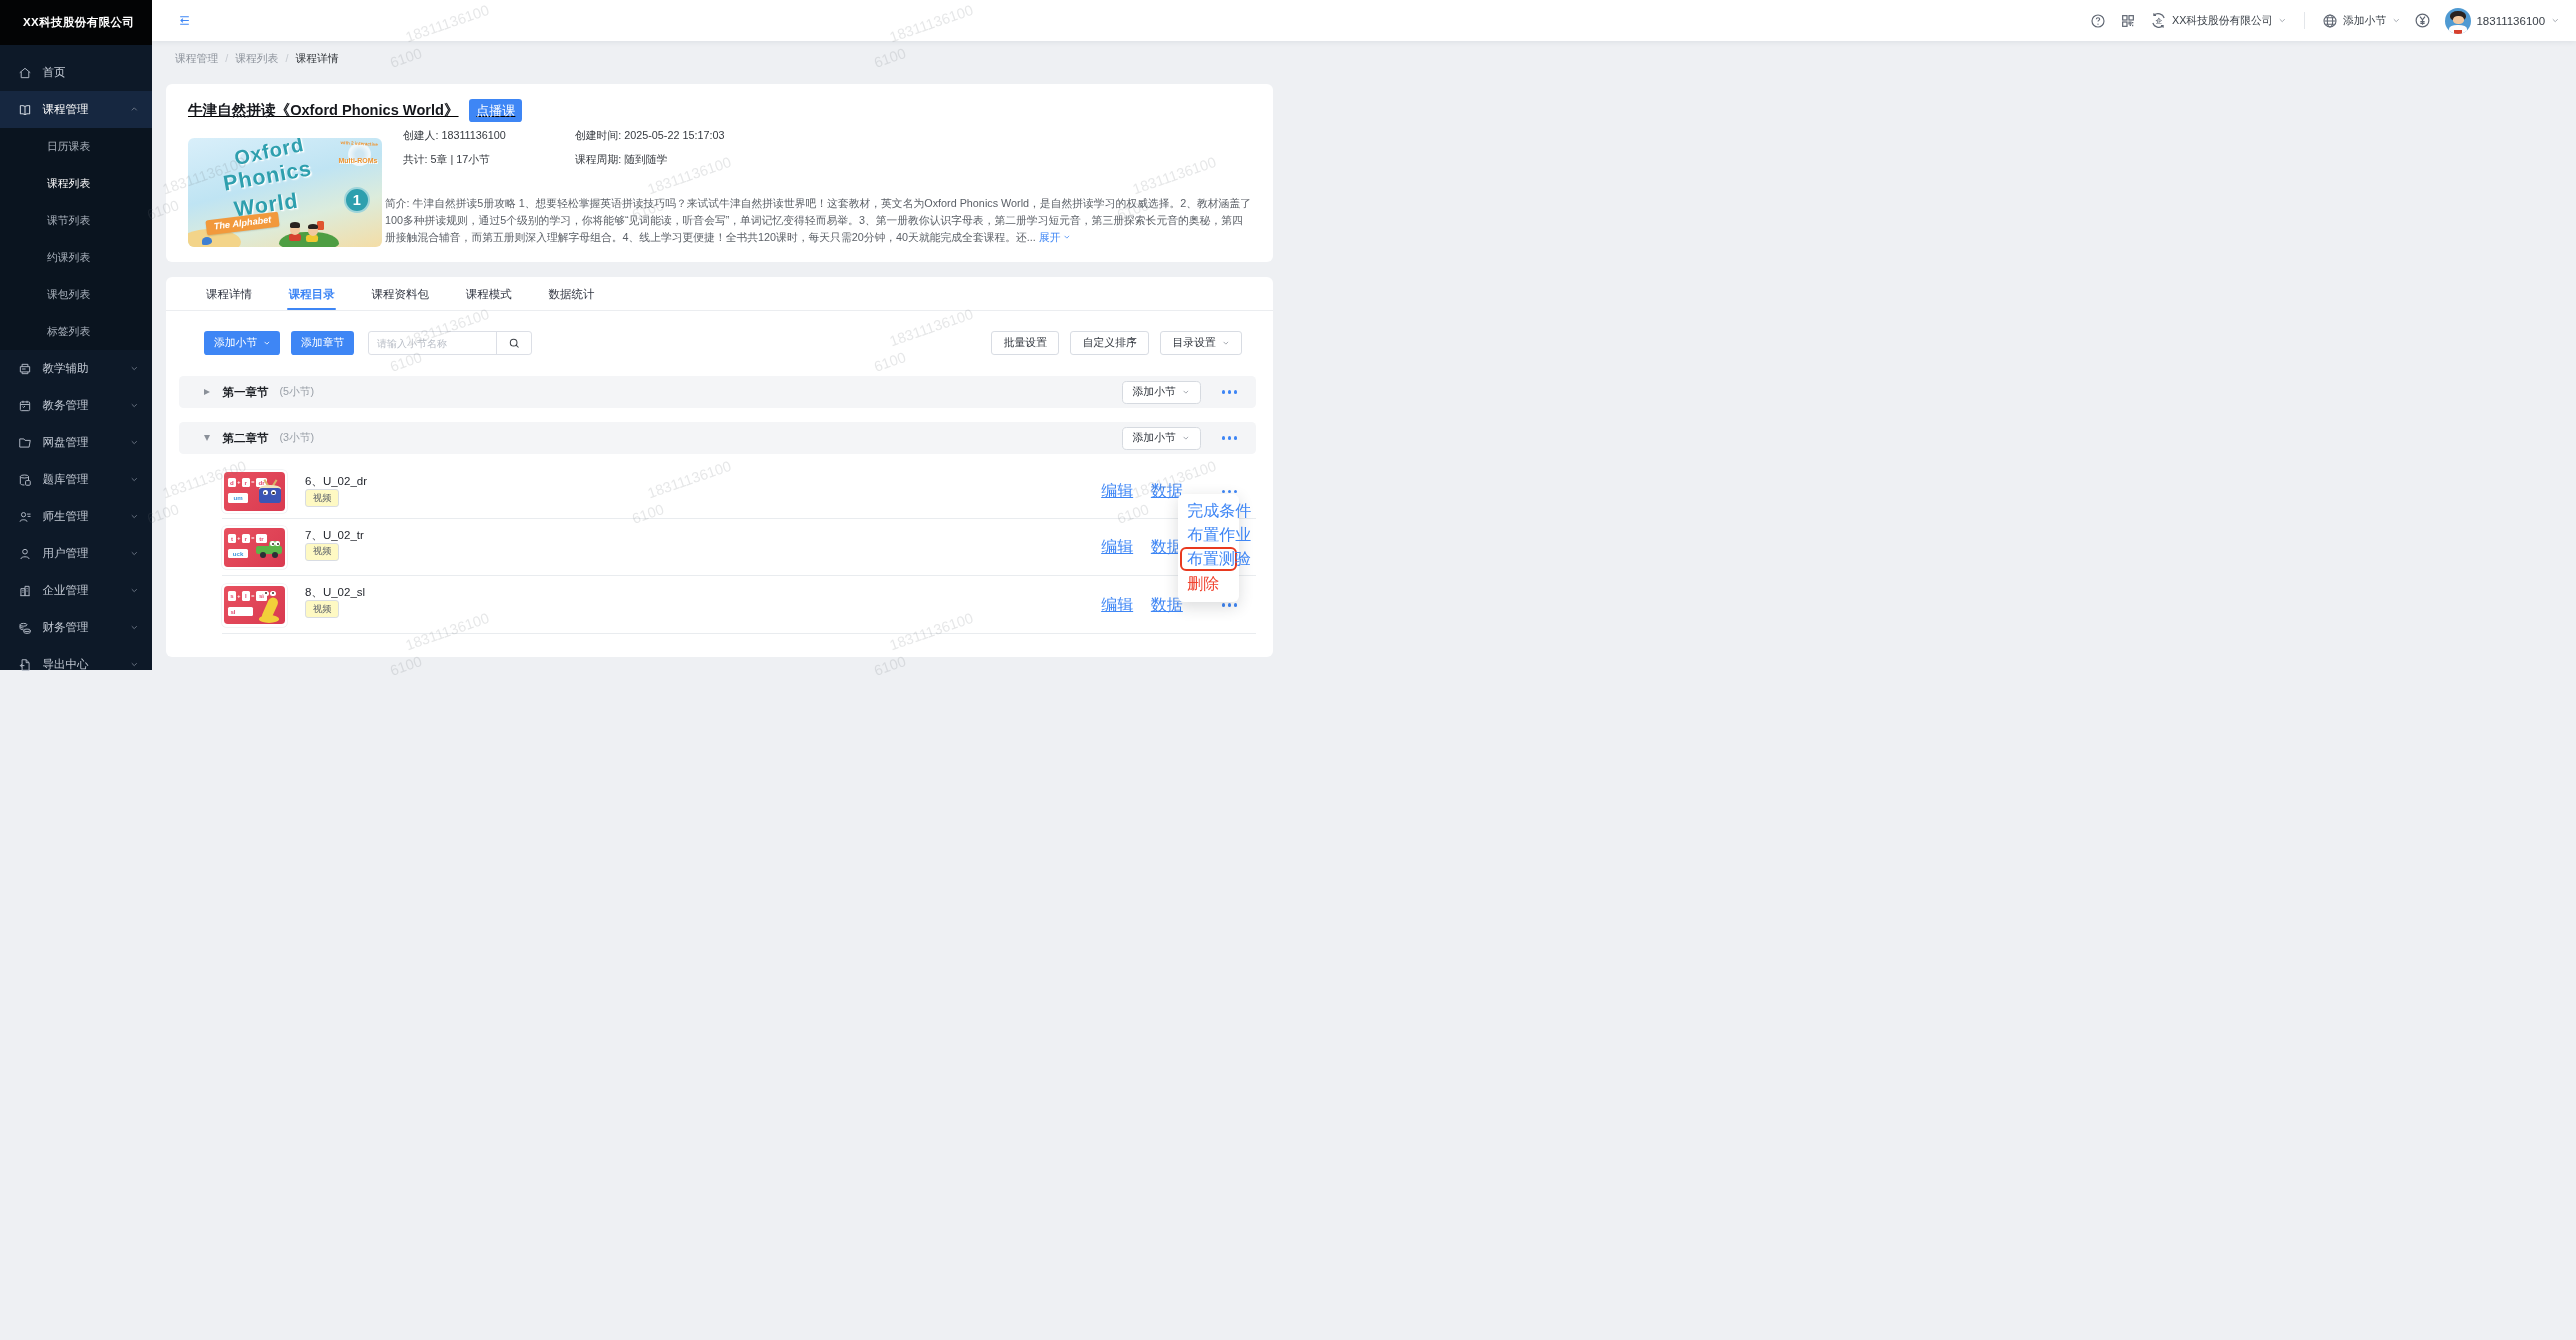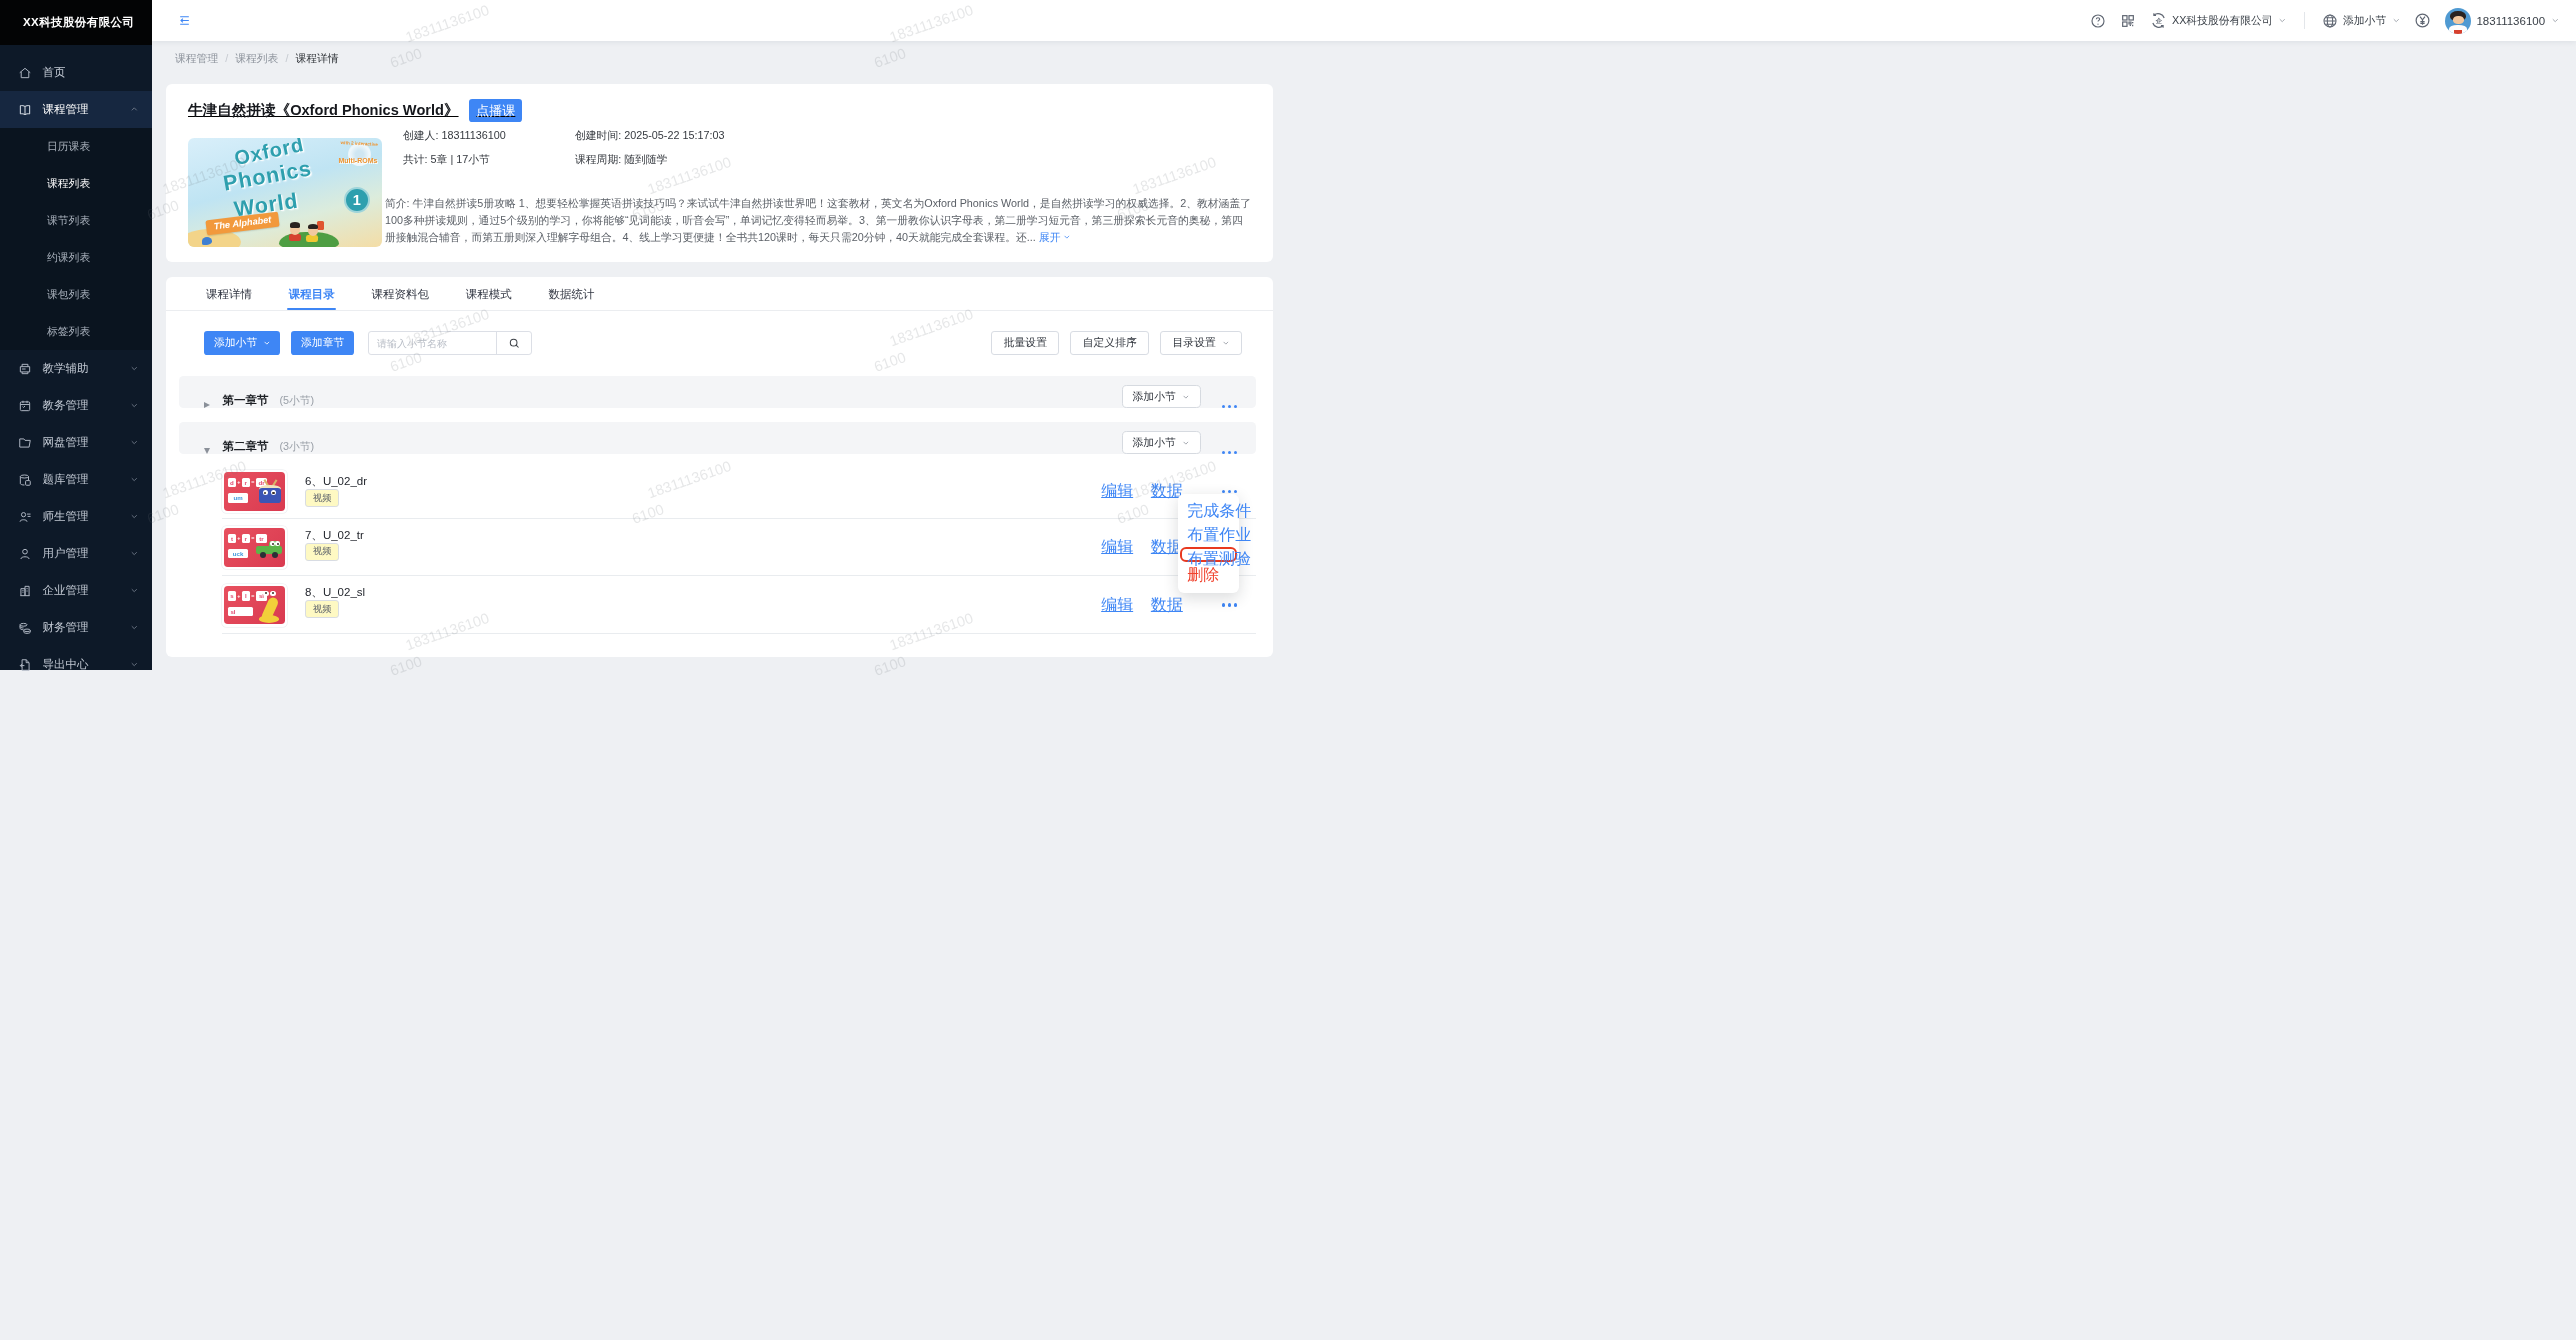--- a/index.html
+++ b/index.html
@@ -103,21 +103,21 @@
   .search-group { width:164px; height:24px; border:0.8px solid #dcdfe6; border-radius:3.1px; display:flex; background:#fff; }
   .search-group input { flex:1; border:none; outline:none; padding:0 7.7px; font-size:10px; color:#303541;
                         border-radius:3.1px; min-width:0; background:transparent; }
   .search-group input::placeholder { color:#b9bec7; }
   .search-btn { width:35px; border-left:0.8px solid #dcdfe6; display:flex; align-items:center; justify-content:center; cursor:pointer; }
   .sp { flex:1; }
   .mr14 { margin-right:10.8px; } .mr18 { margin-right:14px; } .ml14 { margin-left:10.8px; }
 
   
   .chapter-header { position:absolute; left:13px; right:17px; height:32px; background:#f4f5f7; border-radius:4.6px;
-                    display:flex; align-items:flex-end; padding:0 19px 0 24.6px; }
+                    display:flex; align-items:center; padding:0 19px 0 24.6px; }
   .tri-right { width:0; height:0; border-left:6.1px solid #8a9099; border-top:3.8px solid transparent; border-bottom:3.8px solid transparent; cursor:pointer; }
   .tri-down  { width:0; height:0; border-top:6.1px solid #8a9099; border-left:3.8px solid transparent; border-right:3.8px solid transparent; cursor:pointer; }
   .ch-name { margin-left:13px; font-size:11.5px; font-weight:bold; color:#1c1f24; }
   .ch-count { margin-left:10.8px; font-size:10.8px; color:#9aa0a8; }
   .add-btn { margin-left:auto; height:23px; padding:0 10px; border:0.8px solid #d6dae0; border-radius:4.6px; background:#fff;
              color:#2f343c; font-size:10.8px; display:flex; align-items:center; gap:6.1px; cursor:pointer; }
   .dots { margin-left:21px; display:flex; gap:3.1px; cursor:pointer; }
   .dots i { width:3.1px; height:3.1px; border-radius:50%; background:#3e86f5; }
 
   
@@ -159,21 +159,21 @@
   .l-title { font-size:11.5px; color:#24272e; }
   .l-tag { display:inline-block; margin-top:0; border:0.8px solid #d8dce3; border-radius:3.1px; padding:1.5px 7px;
            font-size:9.2px; color:#5c626b; background:#fef9c3; }
   .l-actions { position:absolute; right:19px; top:0; height:100%; display:flex; align-items:center; gap:17.7px; }
   .link { color:#3e86f5; font-size:16px; cursor:pointer;text-decoration:underline; }
 
   
   #context-menu { position:absolute; left:1178px; top:494px; width:61px; background:#fff; border-radius:6.1px;
                   box-shadow:0 4.6px 15.4px rgba(31,35,41,.16); padding:4.6px 0 6.1px; z-index:200; }
   .pm-item { height:24px; line-height:24px; padding-left:9.2px; font-size:16px; color:#3e86f5; cursor:pointer; white-space:nowrap;font-family:Liberation Serif, serif; }
-  .pm-item.highlight { margin:0.8px 2.3px; border:2.3px solid #e8391f; border-radius:6.1px; height:15px; line-height:19px; padding-left:4.6px; }
+  .pm-item.highlight { margin:0.8px 2.3px; border:2.3px solid #e8391f; border-radius:6.1px; height:24px; line-height:19px; padding-left:4.6px; }
   .pm-item.danger { color:#f0432e; }
 
   
   #wm { position:absolute; inset:0; z-index:999; pointer-events:none; }
   .wm { position:absolute; transform:rotate(-19deg); color:rgba(105,110,120,.17); font-size:14.6px; line-height:1.3; white-space:nowrap; }
   .wm .l2 { display:block; margin-left:-23px; }
 </style>
 </head>
 <body>
 

